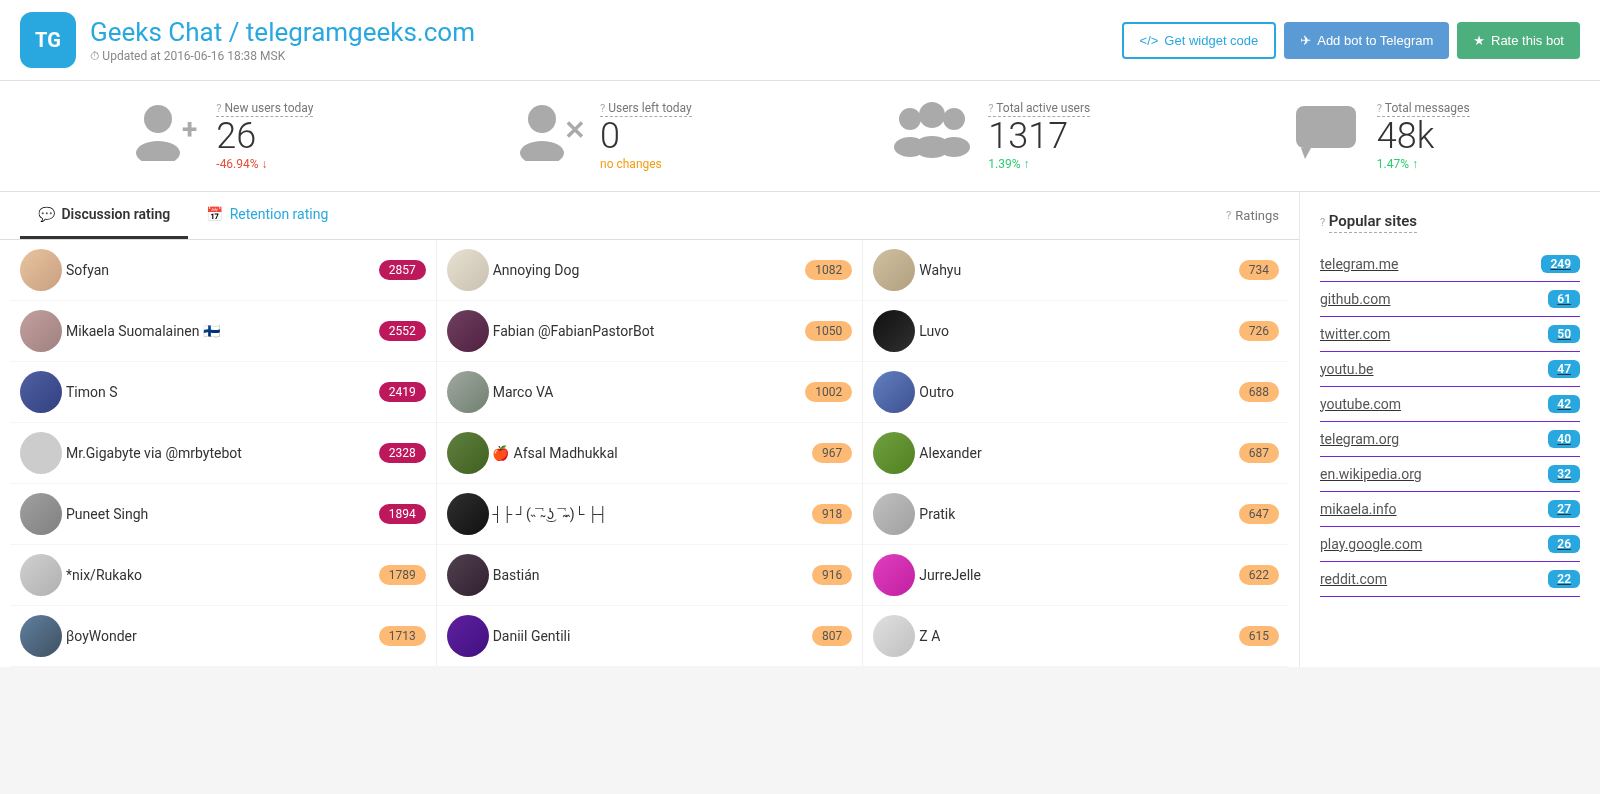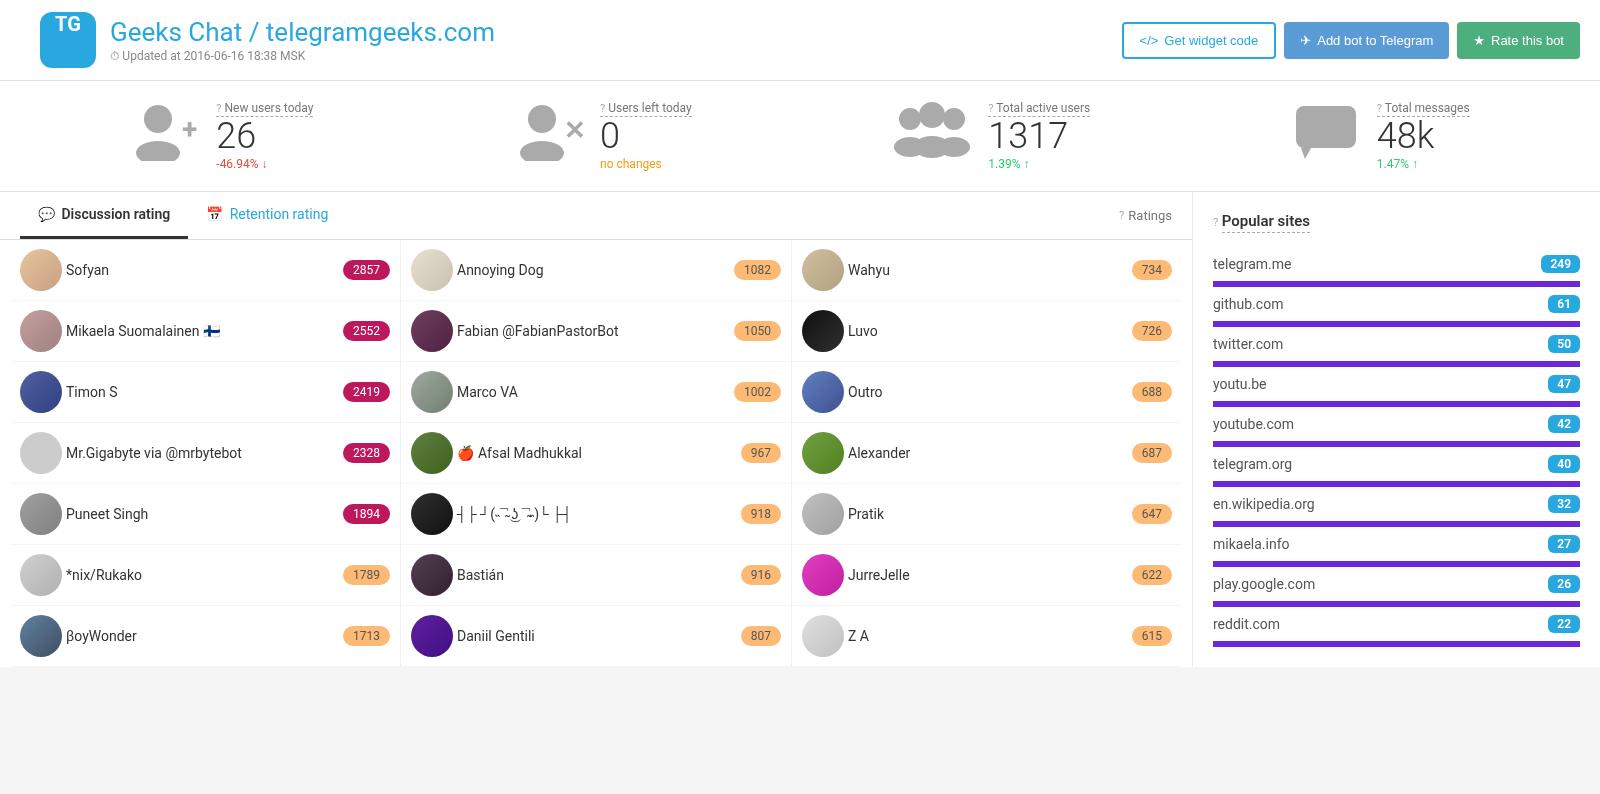--- a/index.html
+++ b/index.html
@@ -1,21 +1,21 @@
 <!DOCTYPE html>
 <html><head>
   <meta charset="utf-8">
   <style>
     * { box-sizing: border-box; margin: 0; padding: 0; }
     body { font-family: -apple-system, BlinkMacSystemFont, 'Segoe UI', Roboto, sans-serif; background: #f5f5f5; color: #333; font-size: 14px; }
 
     
     .header { background: #fff; padding: 12px 20px; display: flex; align-items: center; justify-content: space-between; border-bottom: 1px solid #e0e0e0; }
     .header-left { display: flex; align-items: center; gap: 14px; }
-    .logo { width: 56px; height: 56px; background: #29a8e0; border-radius: 12px; display: flex; align-items: flex-start; justify-content: center; color: #fff; font-weight: bold; font-size: 20px; flex-shrink: 0; margin-left: 20px; }
+    .logo { width: 56px; height: 56px; background: #29a8e0; border-radius: 12px; display: flex; align-items: center; justify-content: center; color: #fff; font-weight: bold; font-size: 20px; flex-shrink: 0; }
     .header-title { font-size: 26px; color: #29a8e0; font-weight: 400; }
     .header-subtitle { font-size: 12px; color: #888; margin-top: 2px; }
     .header-buttons { display: flex; gap: 8px; }
     .btn { padding: 9px 16px; border: none; border-radius: 4px; cursor: pointer; font-size: 13px; font-weight: 500; display: flex; align-items: center; gap: 6px; }
     .btn-outline { background: #fff; border: 2px solid #29a8e0; color: #29a8e0; }
     .btn-blue { background: #5b9bd5; color: #fff; }
     .btn-green { background: #4caf7d; color: #fff; }
 
     
     .stats-bar { background: #fff; padding: 20px 30px; display: flex; align-items: center; justify-content: space-around; border-bottom: 1px solid #e0e0e0; margin-bottom: 0; }
@@ -25,21 +25,21 @@
     .stat-label { font-size: 12px; color: #777; border-bottom: 1px dashed #aaa; display: inline-block; padding-bottom: 1px; }
     .stat-value { font-size: 36px; font-weight: 300; color: #333; line-height: 1.1; }
     .stat-change { font-size: 12px; }
     .stat-change.negative { color: #e74c3c; }
     .stat-change.positive { color: #2ecc71; }
     .stat-change.neutral { color: #f39c12; }
 
     
     .main { display: flex; gap: 0; padding: 0; }
     .content-area { flex: 1; background: #fff; min-width: 0; }
-    .sidebar-area { width: 408px; background: #fff; border-left: 1px solid #e8e8e8; padding: 20px; }
+    .sidebar-area { width: 301px; background: #fff; border-left: 1px solid #e8e8e8; padding: 20px; }
 
     
     .tabs { display: flex; align-items: center; border-bottom: 1px solid #ddd; padding: 0 20px; background: #fff; justify-content: space-between; }
     .tab-group { display: flex; }
     .tab { padding: 14px 18px; cursor: pointer; font-size: 14px; border-bottom: 3px solid transparent; display: flex; align-items: center; gap: 6px; color: #555; }
     .tab.active { color: #333; font-weight: 600; border-bottom-color: #333; }
     .tab.inactive { color: #29a8e0; }
     .ratings-link { color: #777; font-size: 13px; padding: 14px 0; display: flex; align-items: center; gap: 4px; }
 
     
@@ -47,21 +47,21 @@
     .user-col { flex: 1; border-right: 1px solid #f0f0f0; }
     .user-col:last-child { border-right: none; }
     .user-row { display: flex; align-items: center; padding: 9px 10px; border-bottom: 1px solid #f5f5f5; gap: 4px; }
     .user-avatar { width: 42px; height: 42px; border-radius: 50%; background: #ccc; flex-shrink: 0; display: flex; align-items: center; justify-content: center; overflow: hidden; font-size: 10px; color: #666; }
     .user-name { flex: 1; font-size: 14px; color: #333; }
     .user-score { background: #fdba74; border-radius: 12px; padding: 3px 10px; font-size: 12px; color: #555; flex-shrink: 0; }
     .user-score.blue { background: #be185d; color: #fff; }
 
     
     .popular-header { font-size: 15px; color: #333; font-weight: 600; border-bottom: 1px dashed #aaa; display: inline-block; padding-bottom: 2px; margin-bottom: 14px; }
-    .site-row { display: flex; align-items: center; justify-content: space-between; padding: 8px 0; border-bottom: 6px solid #6d28d9; }
+    .site-row { display: flex; align-items: center; justify-content: space-between; padding: 8px 0; border-bottom: 1px solid #6d28d9; text-decoration: underline; }
     .site-name { font-size: 14px; color: #555; }
     .site-count { background: #29a8e0; color: #fff; border-radius: 6px; padding: 2px 9px; font-size: 12px; font-weight: 600; }
 
     
     .av-sofyan { background: linear-gradient(135deg, #e8c4a0, #c8a080); }
     .av-mikaela { background: linear-gradient(135deg, #c4a0a0, #a08080); }
     .av-timon { background: linear-gradient(135deg, #5060a0, #304080); }
     .av-mrgigy { background: linear-gradient(135deg, #c0680, #e09040); }
     .av-puneet { background: linear-gradient(135deg, #a0a0a0, #808080); }
     .av-nix { background: linear-gradient(135deg, #d0d0d0, #b0b0b0); }

